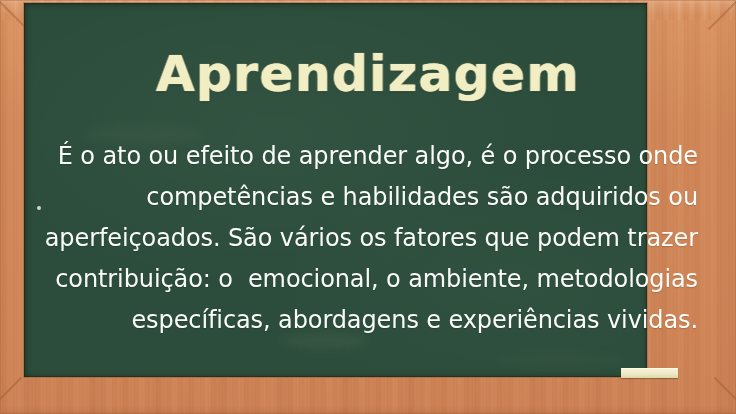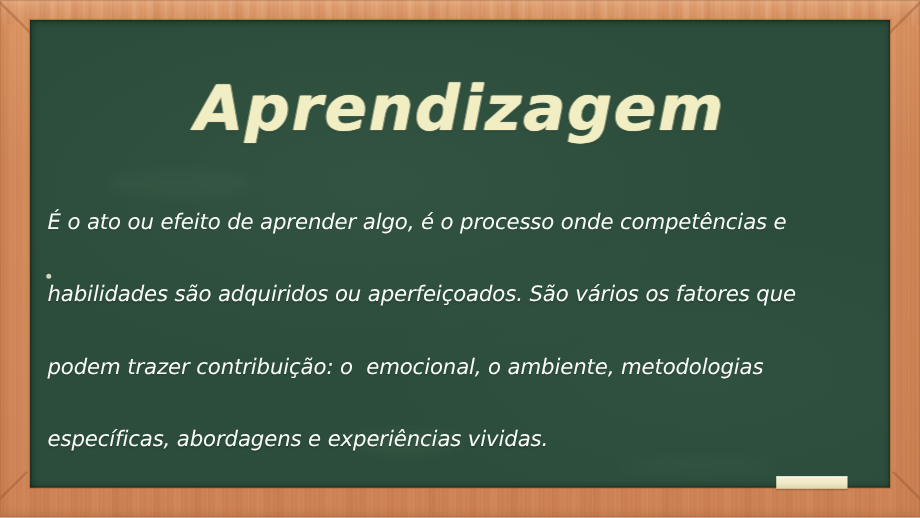--- a/index.html
+++ b/index.html
@@ -83,33 +83,32 @@
       inset 0 0 0 1px rgba(160,92,50,0.35),
       inset 0 2px 3px rgba(255,220,190,0.18),
       inset 0 -3px 5px rgba(140,74,36,0.20);
     pointer-events: none;
   }
 
   
   .board {
     position: absolute;
     left: 24px;
-    top: 16px;
-    width: 688px;
+    top: 3px;
+    width: 623px;
     height: 374px;
     background:
       radial-gradient(ellipse 70% 60% at 40% 35%, rgba(255,255,255,0.035) 0%, rgba(255,255,255,0) 70%),
       radial-gradient(ellipse 55% 45% at 78% 75%, rgba(255,255,255,0.022) 0%, rgba(255,255,255,0) 72%),
       #2c4d3b;
     box-shadow:
       inset 0 0 0 1px rgba(0,0,0,0.18),
       inset 2px 2px 6px rgba(0,0,0,0.28),
       inset -1px -1px 4px rgba(0,0,0,0.20),
       0 0 0 1px rgba(158,92,50,0.45);
-    font-style: italic;
   }
   
   .smudge {
     position: absolute;
     border-radius: 50%;
     background: rgba(235,233,206,0.055);
     filter: blur(5px);
     pointer-events: none;
   }
   .smudge.s1 { left: 255px; top: 330px; width: 90px;  height: 16px; }
@@ -147,26 +146,26 @@
       1px 0 0 rgba(242,238,196,0.45),
       -1px 0 0 rgba(242,238,196,0.45);
   }
 
   
   .body-text {
     position: absolute;
     left: 14px;
     top: 133px;
     width: 660px;
-    text-align: left;
+    text-align: right;
     color: #fbfdfa;
     font-family: "DejaVu Sans", sans-serif;
-    font-size: 17px;
+    font-size: 24px;
     font-weight: 400;
-    line-height: 58px;
+    line-height: 41px;
     letter-spacing: -0.1px;
     white-space: pre-wrap;
     text-shadow: 0 1px 1px rgba(0,0,0,0.16);
   }
 
   
   .chalk {
     position: absolute;
     left: 597px;
     top: 365px;

